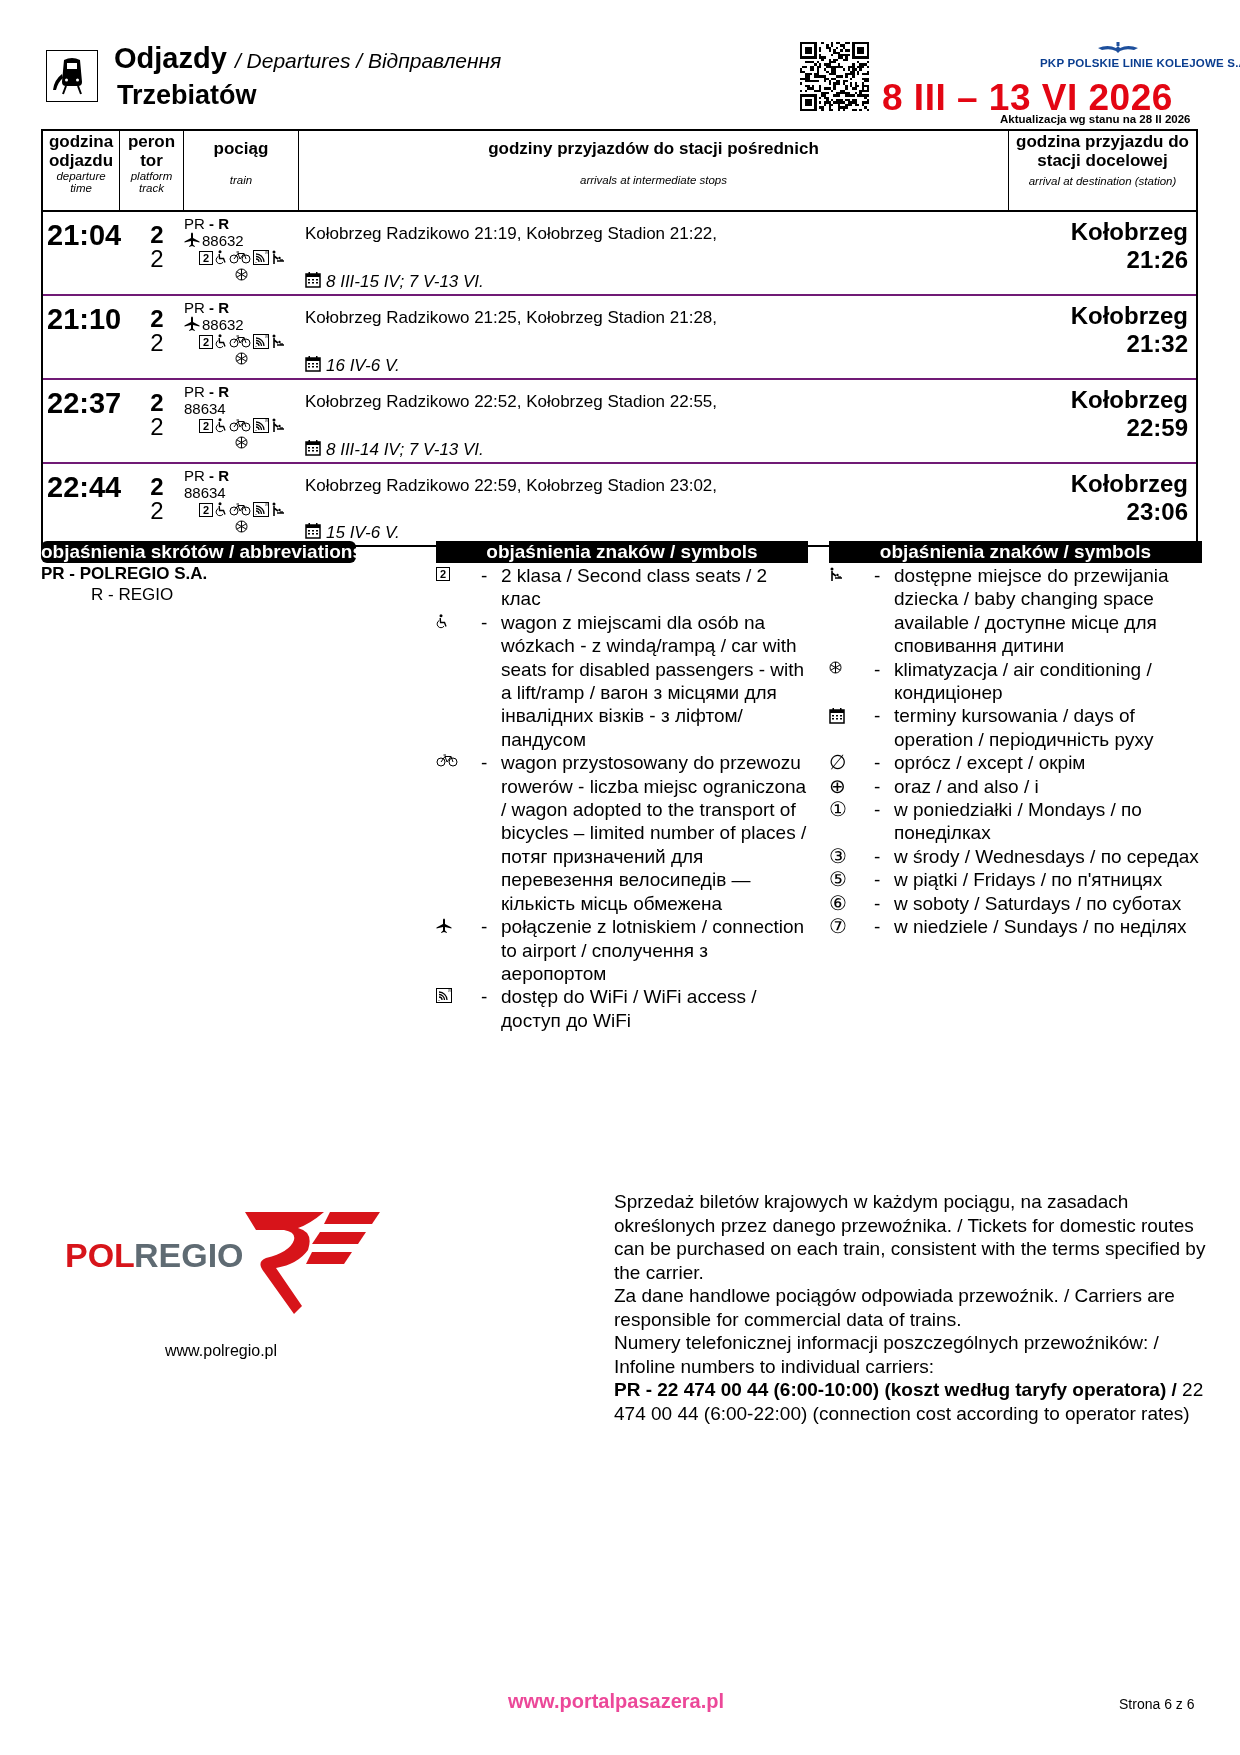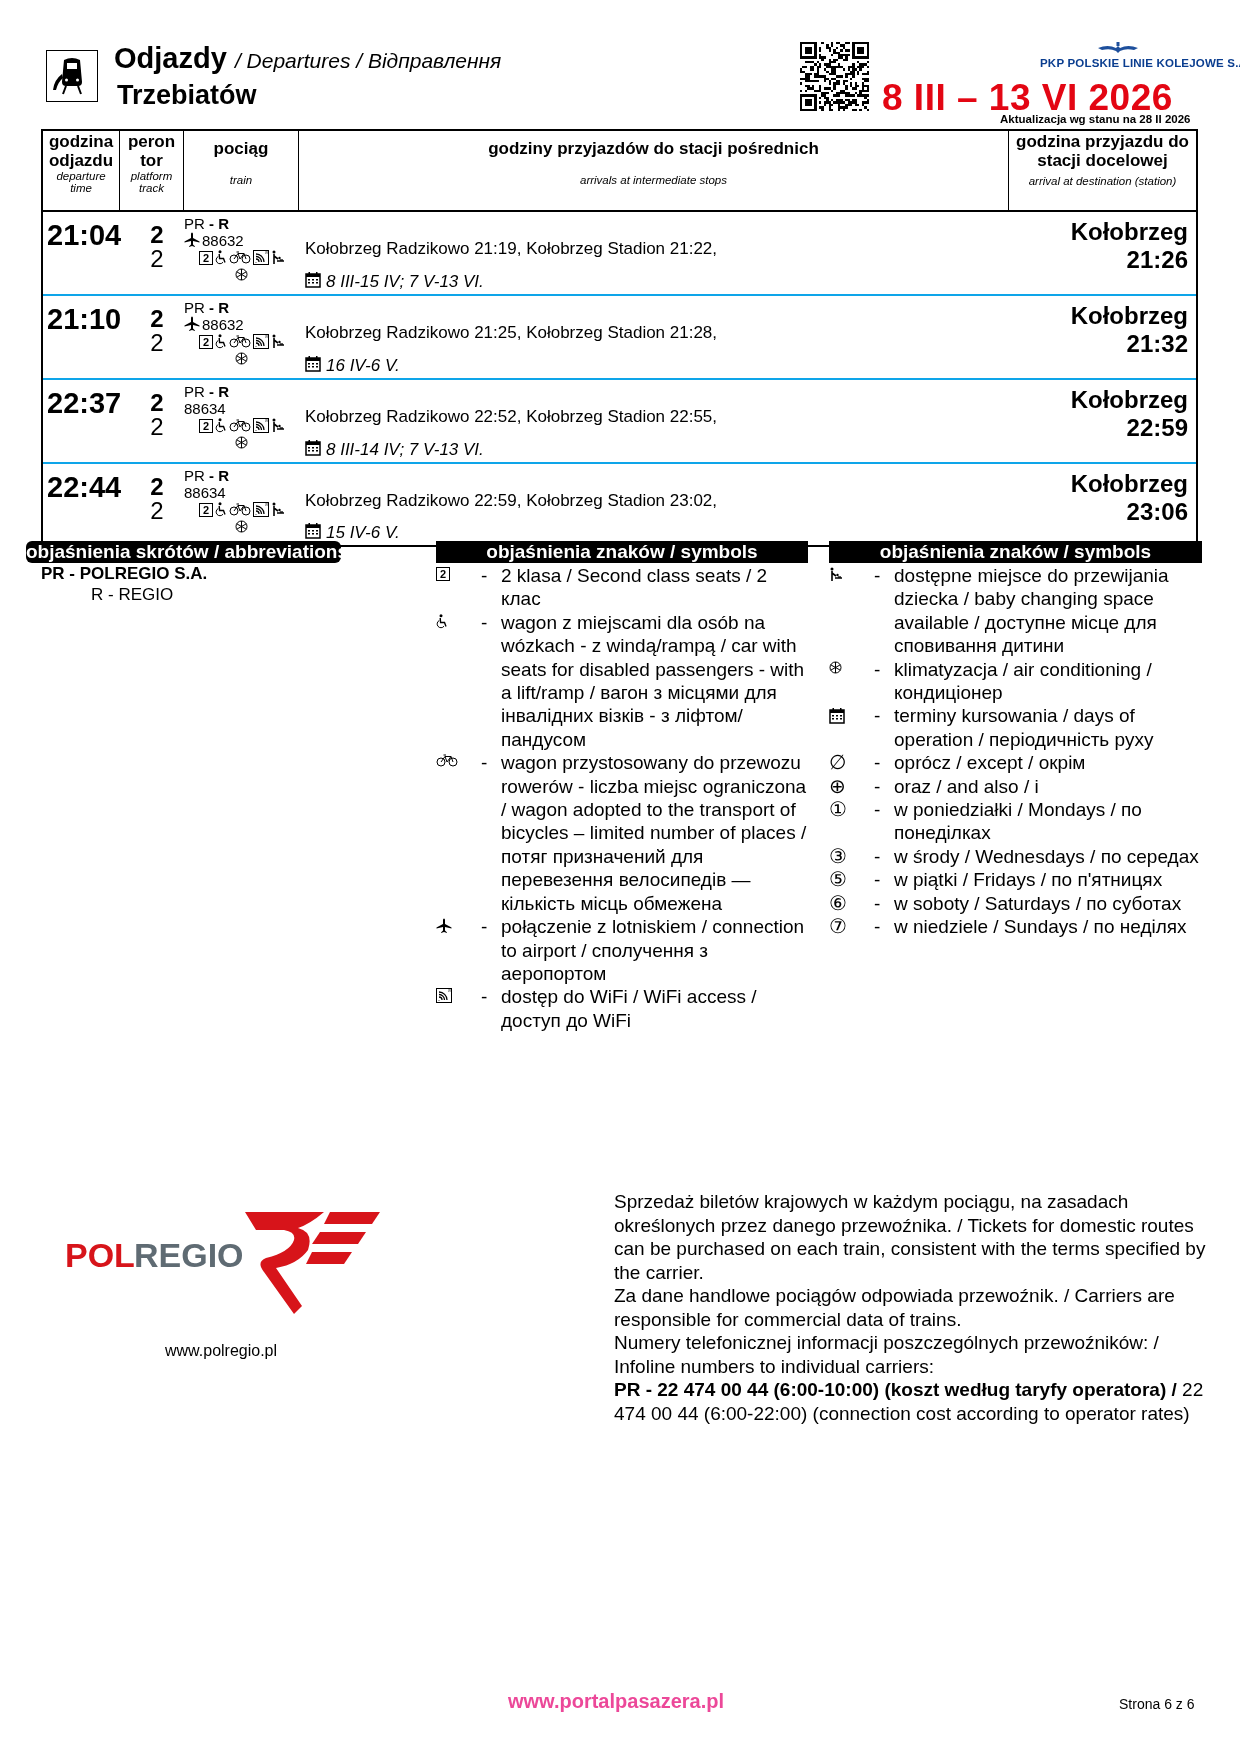--- a/index.html
+++ b/index.html
@@ -27,36 +27,36 @@
   .th { border-right: 1px solid #000; text-align: center; display:flex; flex-direction:column; align-items:center; }
   .th:last-child { border-right: none; }
   .th .pl { font-weight: bold; font-size: 17px; line-height: 19px; }
   .th .en { font-style: italic; font-size: 11.5px; line-height: 12px; }
   .c1 { width: 77px; } .c2 { width: 64px; } .c3 { width: 115px; } .c4 { width: 710px; } .c5 { flex: 1; }
   .th.c1 { padding-top: 1px; } .th.c2 { padding-top: 1px; }
   .th.c3 { padding-top: 8px; } .th.c3 .en { margin-top: 16px; }
   .th.c4 { padding-top: 8px; } .th.c4 .en { margin-top: 16px; }
   .th.c5 { padding-top: 1px; } .th.c5 .en { margin-top: 5px; }
 
-  .row { position: relative; height: 84px; border-bottom: 2px solid #0ea5e9; display: flex; }
+  .row { position: relative; height: 84px; border-bottom: 2px solid #701a75; display: flex; }
   .row:last-child { border-bottom: none; height: 81px; }
   .dep { width: 77px; font-size: 29px; font-weight: bold; padding-left: 4px; padding-top: 7px; }
   .plat { width: 64px; text-align: center; font-size: 24px; line-height: 24px; padding-top: 11px; padding-left: 10px; }
   .plat .p { font-weight: bold; }
   .train { width: 115px; text-align: left; font-size: 15px; line-height: 17px; padding-top: 3px; }
   .train .op b { font-weight: bold; }
   .icons { display:flex; justify-content:center; align-items:center; gap: 2px; height: 17px; }
   .icons svg { display:block; }
-  .mid { width: 710px; position: relative; font-size: 17px; padding-left: 6px; padding-top: 4px; margin-top: 23px; }
+  .mid { width: 710px; position: relative; font-size: 17px; padding-left: 6px; padding-top: 12px; }
   .days { position: absolute; left: 6px; bottom: 1px; font-style: italic; font-size: 17px; display:flex; align-items:center; gap: 5px; }
   .dest { flex: 1; text-align: right; font-size: 24px; font-weight: bold; padding-top: 6px; padding-right: 8px; }
 
   
   .lg-head { position: absolute; top: 541px; height: 22px; background: #000; color: #fff; font-weight: bold; font-size: 19px; line-height: 22px; text-align: center; white-space: nowrap; }
-  .lg1 { left: 26px; width: 315px; border-radius: 6px; }
+  .lg1 { left: 41px; width: 315px; border-radius: 6px; }
   .lg2 { left: 436px; width: 372px; }
   .lg3 { left: 829px; width: 373px; }
   .abbr { position: absolute; left: 41px; top: 563px; font-size: 17px; line-height: 21px; }
   .abbr .b { font-weight: bold; }
   .abbr .r { padding-left: 50px; }
 
   .sym-list { position: absolute; top: 564px; font-size: 19px; line-height: 23.4px; }
   .sym-item { display: flex; }
   .sym-ic { width: 45px; display:flex; align-items:flex-start; padding-top: 3px; }
   .sym-dash { width: 20px; }

